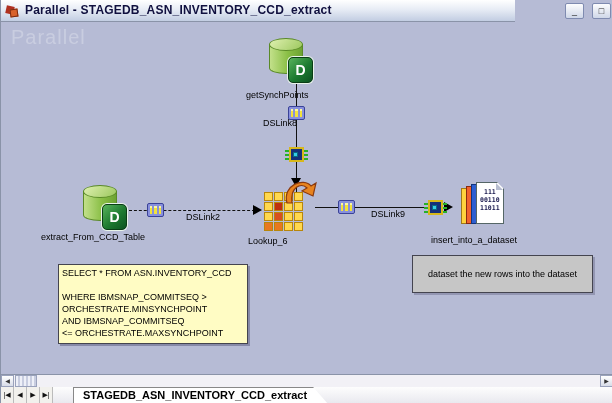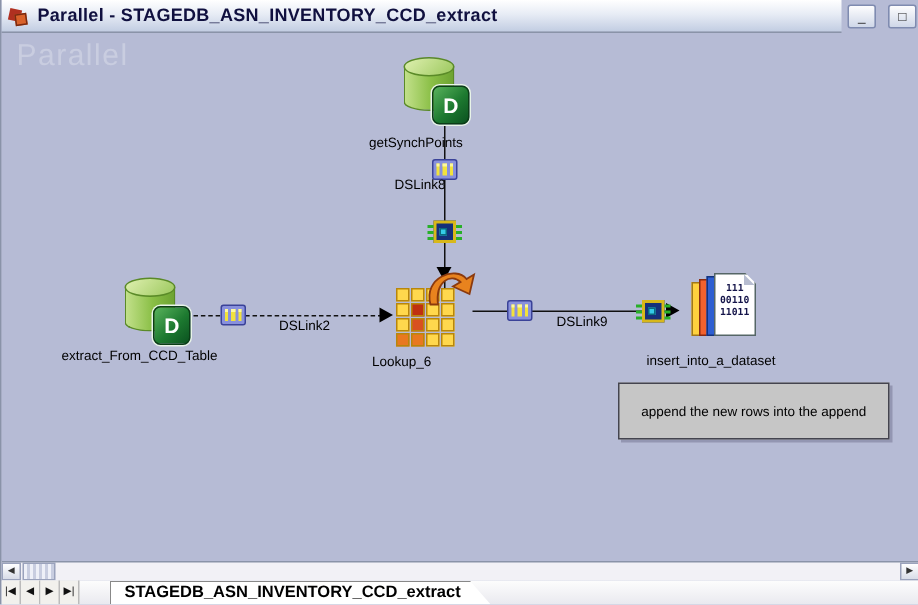--- a/index.html
+++ b/index.html
@@ -1,21 +1,21 @@
 <!DOCTYPE html>
 <html><head>
 <meta charset="utf-8">
 <style>
   * { margin:0; padding:0; box-sizing:border-box; }
   html,body { width:612px; height:403px; }
   body { font-family:"Liberation Sans", sans-serif; overflow:hidden; }
   #window { position:relative; width:612px; height:403px; background:#b6bbd5; overflow:hidden; border-left:1px solid #8a93a8; }
 
   
-  .titlebar { position:absolute; left:0; top:0; width:560px; height:22px;
+  .titlebar { position:absolute; left:0; top:0; width:514px; height:22px;
     background:linear-gradient(to bottom,#ffffff 0%,#e7ecf5 45%,#c2cde2 100%);
     border-bottom:1px solid #8a93a8; display:flex; align-items:center; }
   .app-icon { position:absolute; left:4px; top:4px; width:14px; height:14px; }
   .app-icon .sq1 { position:absolute; left:1px; top:2px; width:8px; height:8px; background:#b03020; transform:rotate(12deg); }
   .app-icon .sq2 { position:absolute; left:5px; top:5px; width:8px; height:8px; background:#d9622b; border:1px solid #7a2a10; transform:rotate(-8deg); }
   .title-text { position:absolute; left:24px; top:3px; font-size:12px; font-weight:bold; color:#10103f; letter-spacing:0.2px; }
   .winbtn { position:absolute; top:3px; width:19px; height:16px; background:linear-gradient(to bottom,#fdfdfe,#cfd7e8);
     border:1px solid #7f8bb0; border-radius:2px; font-size:9px; text-align:center; line-height:14px; color:#222; }
   .btn-min { left:564px; }
   .btn-max { left:591px; }
@@ -216,22 +216,28 @@
         <span class="ds-page">
           <i class="fold"></i>
           <span class="bl1">111</span>
           <span class="bl2">00110</span>
           <span class="bl3">11011</span>
         </span>
       </span>
       <span class="stage-label" style="left:430px; top:213px; width:120px;">insert_into_a_dataset</span>
     </div>
 
-    <div class="gray-note" style="left:411px; top:233px; width:181px; height:38px;">append the new rows into the append</div>
-
+    <div class="gray-note" style="left:411px; top:233px; width:181px; height:38px;">dataset the new rows into the dataset</div>
+
+    <div class="sql-note" style="left:57px; top:242px; width:190px; height:80px;">SELECT * FROM ASN.INVENTORY_CCD
+
+WHERE IBMSNAP_COMMITSEQ &gt;
+ORCHESTRATE.MINSYNCHPOINT
+AND IBMSNAP_COMMITSEQ
+&lt;= ORCHESTRATE.MAXSYNCHPOINT</div>
   </div>
 
   <div class="hscroll">
     <span class="scrollbtn sb-left">◀</span>
     <span class="scroll-thumb"></span>
     <span class="scrollbtn sb-right">▶</span>
   </div>
 
   <div class="tabbar">
     <div class="tabnav">

